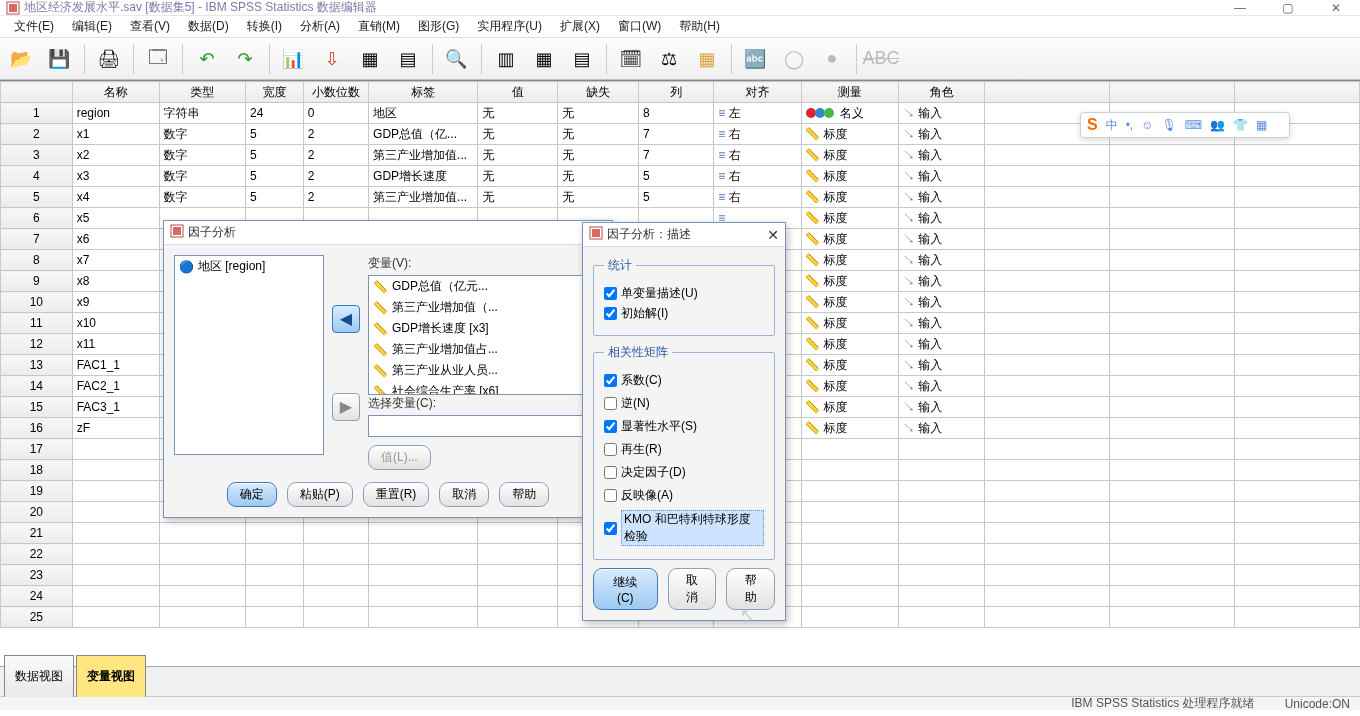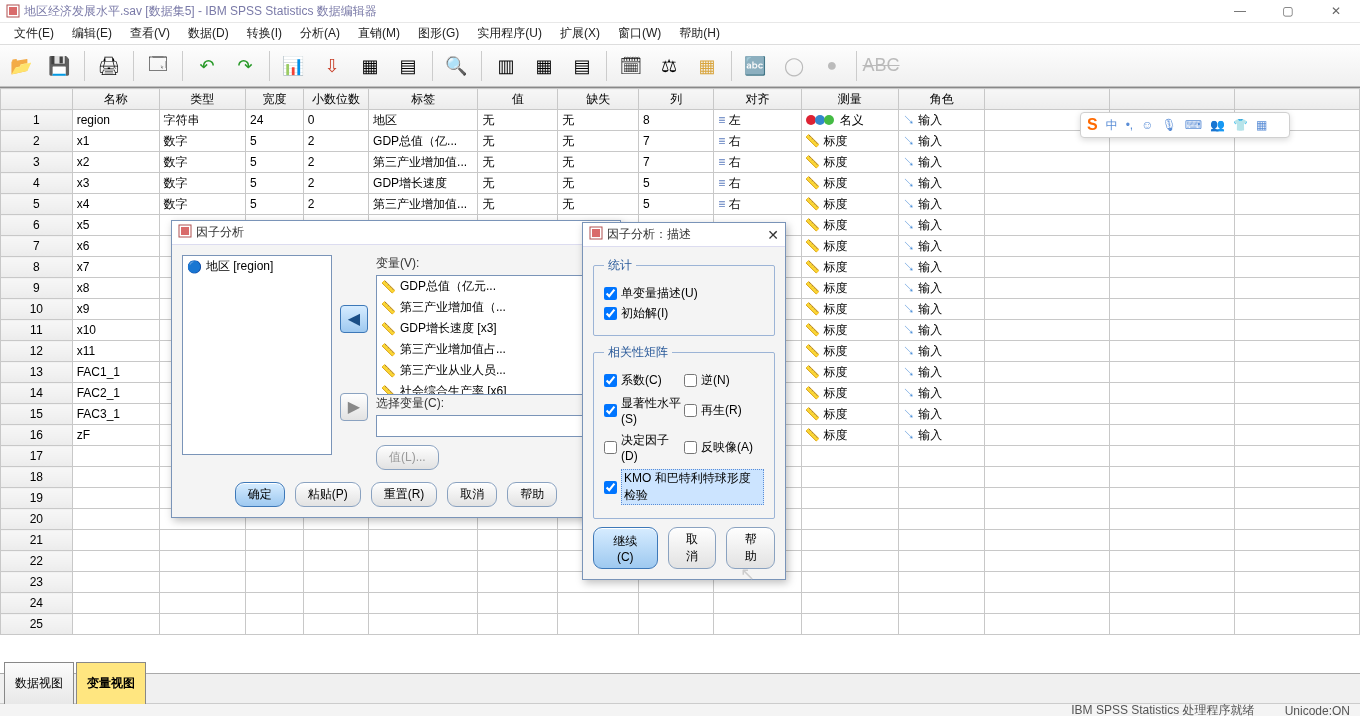--- a/index.html
+++ b/index.html
@@ -1,18 +1,18 @@
 <!DOCTYPE html>
 <html><head>
 <meta charset="utf-8">
 <style>
 * { box-sizing: border-box; margin: 0; padding: 0; font-family: "Microsoft YaHei", Tahoma, sans-serif; font-size: 12px; }
 body { background: #fff; width: 1360px; height: 716px; overflow: hidden; position: relative; }
 
-.titlebar { height: 23px; display: flex; align-items: center; padding: 0 6px; background: #fff; color: #7a7aa8; border-bottom: 1px solid #e8e8e8;}
+.titlebar { height: 16px; display: flex; align-items: center; padding: 0 6px; background: #fff; color: #7a7aa8; border-bottom: 1px solid #e8e8e8;}
 .titlebar .icon { width: 14px; height: 14px; margin-right: 4px; display: inline-flex; align-items:center; justify-content:center;}
 .title-actions { margin-left: auto; display: flex; gap: 28px; color: #666; padding-right:8px;}
 .title-actions span{ width:20px; text-align:center;}
 
 .menubar { height: 22px; display: flex; align-items: center; padding: 0 6px; gap: 2px; background:#fff; border-bottom:1px solid #ddd;}
 .menubar .item { padding: 2px 8px; color: #222; }
 
 .toolbar { height: 42px; background: linear-gradient(#fdfdfd,#f0f0f0); border-bottom:1px solid #c0c0c0; display:flex; align-items:center; padding: 2px 6px; gap: 6px;}
 .toolbar .btn { width: 32px; height: 32px; border:1px solid transparent; border-radius:3px; display:flex; align-items:center; justify-content:center; font-size:18px;}
 .toolbar .sep{ width:1px; height:30px; background:#ccc; margin:0 2px;}
@@ -595,21 +595,21 @@
 <div class="bottom-tabs">
   <div class="tab">数据视图</div>
   <div class="tab active">变量视图</div>
 </div>
 
 <div class="statusbar">
   <span>IBM SPSS Statistics 处理程序就绪</span>
   <span>Unicode:ON</span>
 </div>
 
-<div class="dialog" style="left:171px; top:220px; width:450px;">
+<div class="dialog" style="left:163px; top:220px; width:450px;">
   <div class="dlg-title">
     <span class="icon"><svg width="14" height="14">
           <rect x="1" y="1" width="12" height="12" fill="#fff" stroke="#b05050"></rect>
           <rect x="3" y="3" width="8" height="8" fill="#d96a6a"></rect>
         </svg></span>
     <span>因子分析</span>
   </div>
   <div class="body">
     <div style="display:flex; gap:8px;">
       <div class="listbox" style="width:150px; height:200px;">
@@ -670,21 +670,21 @@
           <input type="checkbox" checked="" style="">
           <span>单变量描述(U)</span>
         </label>
       <label class="chk">
           <input type="checkbox" checked="" style="">
           <span>初始解(I)</span>
         </label>
     </fieldset>
     <fieldset class="grp">
       <legend>相关性矩阵</legend>
-      <div style="display:grid;grid-template-columns:1fr 1fr;">
+      <div style="display:grid;grid-template-columns:1fr;">
         <label class="chk">
             <input type="checkbox" checked="" style="">
             <span>系数(C)</span>
           </label>
         <label class="chk">
             <input type="checkbox" style="">
             <span>逆(N)</span>
           </label>
         <label class="chk">
             <input type="checkbox" checked="" style="">

